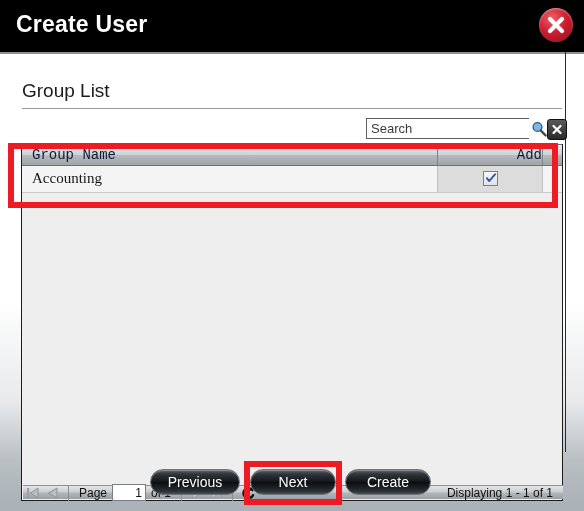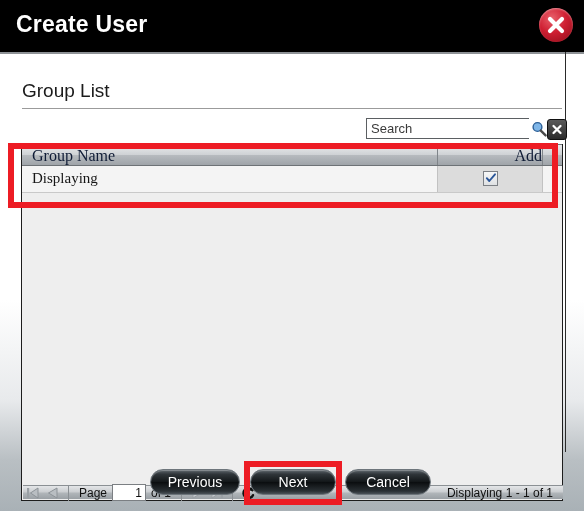--- a/index.html
+++ b/index.html
@@ -142,22 +142,22 @@
     height: 22px;
     display: flex;
     background: linear-gradient(to bottom, #e9eaec 0%, #cfd2d5 48%, #b6babe 52%, #9fa4a9 100%);
     border-top: 1px solid #6d7276;
     border-bottom: 1px solid #6d7276;
     box-sizing: border-box;
   }
   .hcell {
     position: relative;
     height: 100%;
-    font-family: Liberation Serif, serif;
-    font-size: 16px;
+    font-family: Liberation Mono, monospace;
+    font-size: 14px;
     color: #101c36;
     line-height: 21px;
     box-sizing: border-box;
     border-right: 1px solid #7f8489;
     overflow: hidden;
     white-space: nowrap;
   }
   .hcell.name { width: 416px; padding-left: 10px; }
   .hcell.add  { width: 105px; text-align: right; }
   .hcell.pad  { width: 19px; border-right: none; }
@@ -345,21 +345,21 @@
     <div class="grid">
 
       <div class="grid-header">
         <div class="hcell name">Group Name</div>
         <div class="hcell add">Add</div>
         <div class="hcell pad"></div>
       </div>
 
       <div class="grid-rows">
         <div class="grid-row">
-          <div class="cell name">Displaying</div>
+          <div class="cell name">Accounting</div>
           <div class="cell add">
             <span class="checkbox">
               <svg width="12" height="12" viewBox="0 0 12 12" aria-hidden="true">
                 <path d="M1.8 6.2 L4.3 9 L10 2.3" stroke="#2a5699" stroke-width="1.9" fill="none" stroke-linecap="round" stroke-linejoin="round"></path>
               </svg>
             </span>
           </div>
           <div class="cell pad"></div>
         </div>
       </div>
@@ -402,19 +402,19 @@
         <div class="pager-spacer"></div>
         <span class="pager-display">Displaying 1 - 1 of 1</span>
       </div>
 
     </div>
   </div>
 
   <div class="footer">
     <div class="btn previous">Previous</div>
     <div class="btn next">Next</div>
-    <div class="btn cancel">Cancel</div>
+    <div class="btn cancel">Create</div>
   </div>
 
   <div class="annot grid-annot"></div>
   <div class="annot next-annot"></div>
 
 </div>
 
 </body></html>

